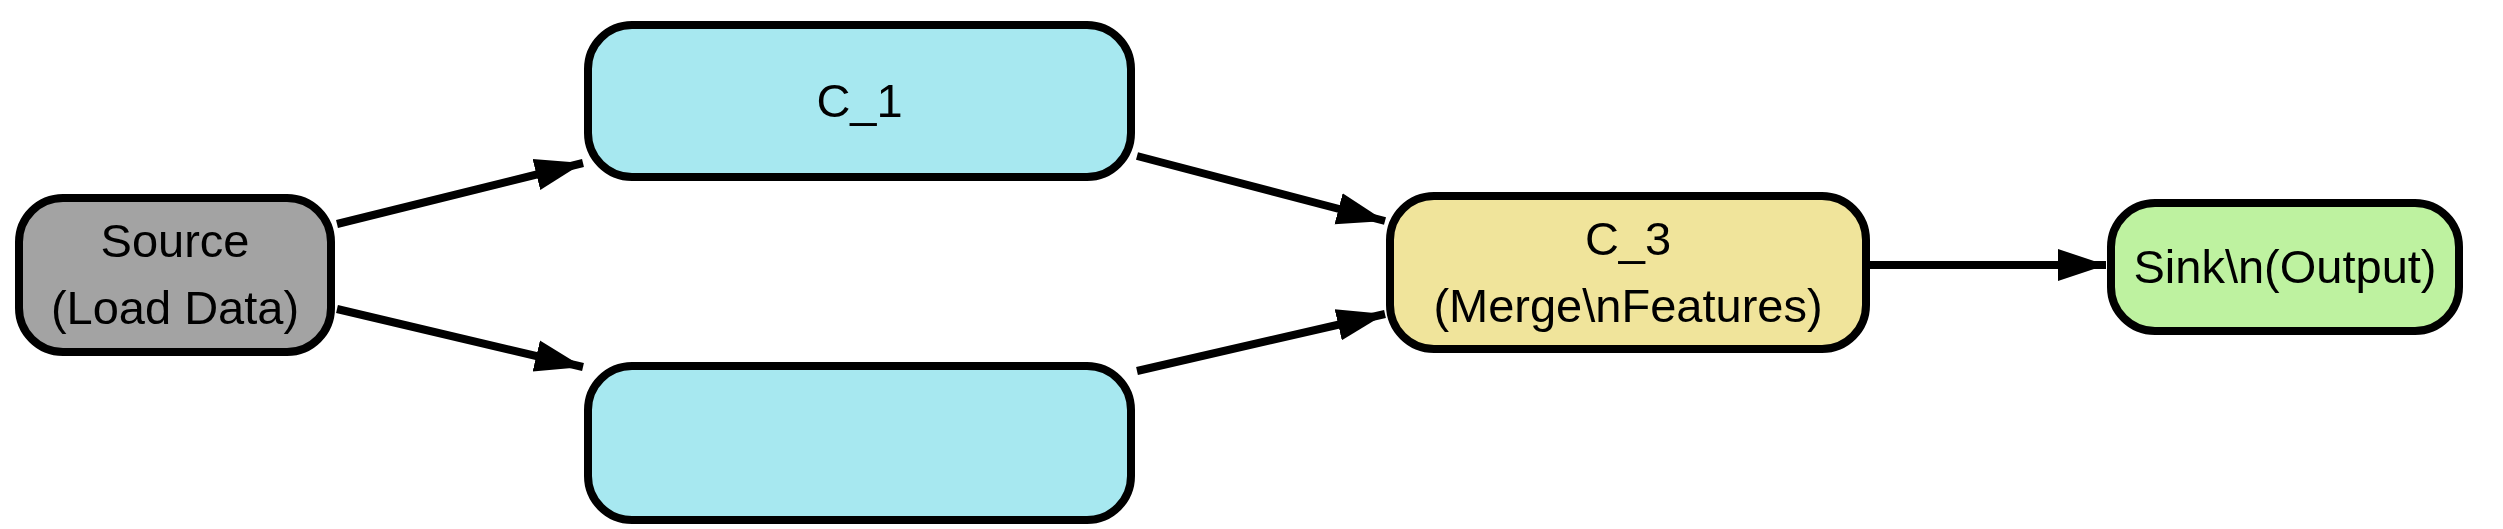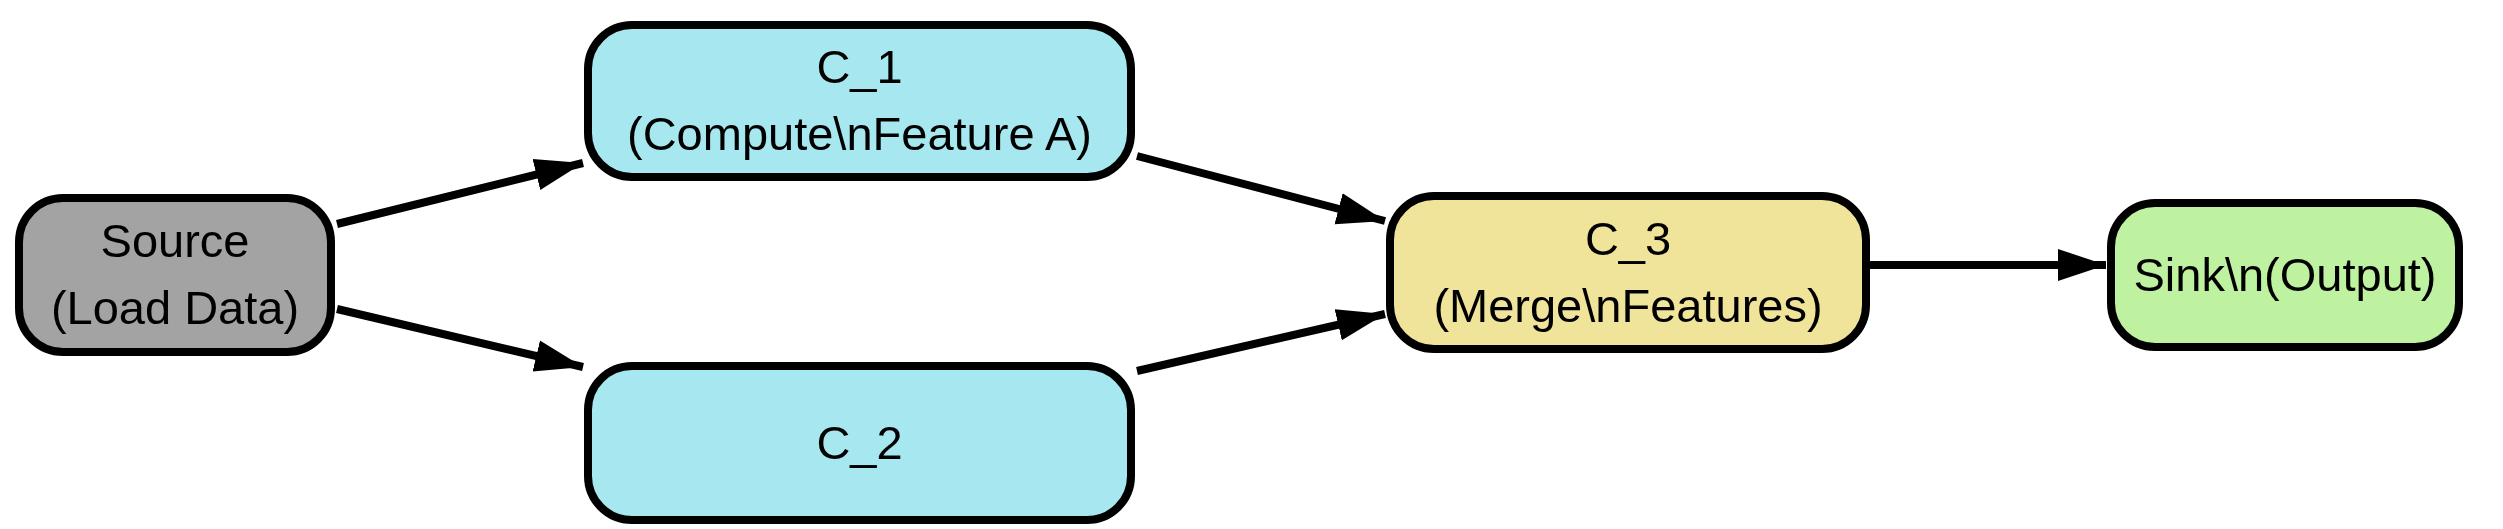--- a/index.html
+++ b/index.html
@@ -35,21 +35,21 @@
     color: #000000;
     font-size: 47px;
     line-height: 1.42;
     white-space: nowrap;
     margin-top: 8px;
   }
   .node-source { left: 15px;   top: 186px; width: 320px; height: 162px; background: #a3a3a3; }
   .node-c1     { left: 584px;  top: 13px;  width: 551px; height: 160px; background: #A7E8F0; }
   .node-c2     { left: 584px;  top: 354px; width: 551px; height: 162px; background: #A7E8F0; }
   .node-c3     { left: 1386px; top: 184px; width: 484px; height: 161px; background: #F0E49B; }
-  .node-sink   { left: 2107px; top: 191px; width: 356px; height: 152px; background: #BEF2A0; }
+  .node-sink   { left: 2107px; top: 191px; width: 356px; height: 136px; background: #BEF2A0; }
   .edge-line {
     stroke: #000000;
     stroke-width: 8;
     fill: none;
   }
 </style>
 </head>
 <body>
 
 <div class="canvas">
@@ -67,25 +67,23 @@
     <path class="edge-line" d="M 1851,265 L 2106,265" marker-end="url(#arrowhead)"></path>
   </svg>
 
   <div class="node node-source">
     <span>Source</span>
     <span>(Load Data)</span>
   </div>
 
   <div class="node node-c1">
     <span>C_1</span>
-    <span>(Compute\nFeature A)</span>
   </div>
 
   <div class="node node-c2">
-    <span>C_2</span>
   </div>
 
   <div class="node node-c3">
     <span>C_3</span>
     <span>(Merge\nFeatures)</span>
   </div>
 
   <div class="node node-sink">
     <span>Sink\n(Output)</span>
   </div>

